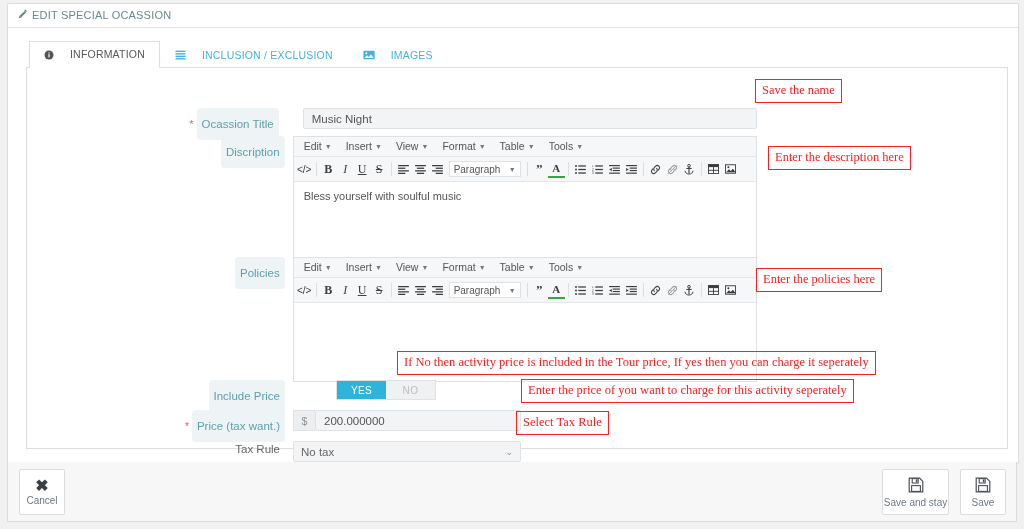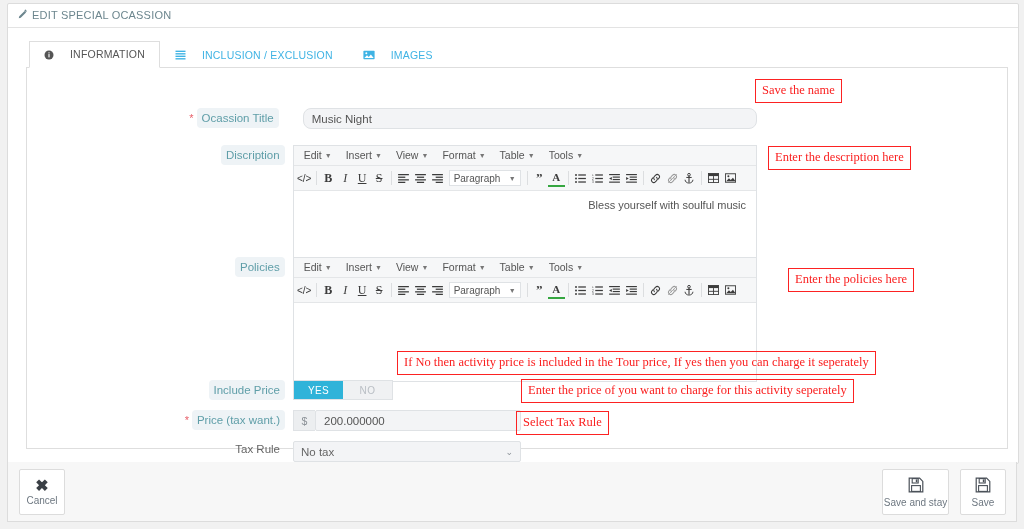--- a/index.html
+++ b/index.html
@@ -110,21 +110,21 @@
   }
   .flabel {
     width: 0;
     text-align: right;
     font-size: 11.5px;
     color: #6f8c96;
     white-space: nowrap;
   }
   .lbl-hl {
     background: #eef3f6;
-    padding: 4px 5px;
+    padding: 10px 5px;
     border-radius: 4px;
     color: #5f9ea8;
     display: inline-block;
   }
   .lbl-plain {
     padding: 2px 5px;
     display: inline-block;
     color: #666;
   }
   .req {
@@ -209,21 +209,20 @@
     box-sizing: border-box;
     margin: 0 3px;
   }
   .tselect .caret { font-size: 7px; color: #777; }
   .ed-area {
     background: #fff;
     font-size: 11px;
     color: #555;
     padding: 8px 10px;
     box-sizing: border-box;
-    text-align: right;
   }
 
   
   .switch {
     display: flex;
     width: 100px;
     height: 20px;
     border-radius: 0;
     overflow: hidden;
     border: 1px solid #dfe2e5;
@@ -369,24 +368,24 @@
         </div>
 
       </div>
 
       <div class="tab-body">
 
         <div class="frow" style="left:0; top:40px; width:730px;">
           <div class="flabel" style="width:258px;">
             <span class="req">*</span><span class="lbl-hl">Ocassion Title</span>
           </div>
-          <div class="txtinput" style="width:465px; margin-left:24px;border-radius:8px;">Music Night</div>
-        </div>
-
-        <div class="frow" style="left:0; top:77px; width:730px;">
+          <div class="txtinput" style="width:465px; margin-left:24px;">Music Night</div>
+        </div>
+
+        <div class="frow" style="left:0; top:68px; width:730px;">
           <div class="flabel" style="width:258px;">
             <span class="lbl-hl">Discription</span>
           </div>
           <div class="editor" style="margin-left:8px;">
             <div class="ed-menubar">
               <div class="ed-menu"><span>Edit</span><span class="caret">▼</span></div>
               <div class="ed-menu"><span>Insert</span><span class="caret">▼</span></div>
               <div class="ed-menu"><span>View</span><span class="caret">▼</span></div>
               <div class="ed-menu"><span>Format</span><span class="caret">▼</span></div>
               <div class="ed-menu"><span>Table</span><span class="caret">▼</span></div>
@@ -640,21 +639,21 @@
                     <rect x="0.5" y="0.5" width="12" height="10" stroke="#3c3c3c" stroke-width="1.1" fill="none"></rect>
                     <circle cx="4" cy="3.4" r="1.2" fill="#3c3c3c"></circle>
                     <path d="M1.4 9.4l3.3-3.5 2.1 2.1 2.6-2.9 3.1 4.3z" fill="#3c3c3c"></path>
                   </svg>
                 </div>
             </div>
             <div class="ed-area" style="height:78px;"></div>
           </div>
         </div>
 
-        <div class="frow" style="left:0; top:312px;">
+        <div class="frow" style="left:0; top:312px;gap:43px;">
           <div class="flabel" style="width:258px;">
             <span class="lbl-hl">Include Price</span>
           </div>
           <div class="switch" style="margin-left:8px;">
             <div class="sw-on">YES</div>
             <div class="sw-off">NO</div>
           </div>
         </div>
 
         <div class="frow" style="left:0; top:342px;">
@@ -676,21 +675,21 @@
             <span class="chev">⌄</span>
           </div>
         </div>
 
       </div>
     </div>
   </div>
 
   <div class="anno" style="left:755px; top:79px;">Save the name</div>
   <div class="anno" style="left:768px; top:146px;">Enter the description here</div>
-  <div class="anno" style="left:788px; top:268px;">Enter the policies here</div>
+  <div class="anno" style="left:756px; top:268px;">Enter the policies here</div>
   <div class="anno" style="left:397px; top:351px;">If No then activity price is included in the Tour price, If yes then you can charge it seperately</div>
   <div class="anno" style="left:521px; top:379px;">Enter the price of you want to charge for this activity seperately</div>
   <div class="anno" style="left:516px; top:411px;">Select Tax Rule</div>
 
   <div class="footer">
     <div class="fbtn" style="left:11px; top:7px; width:46px; height:46px;">
       <span class="cx">✖</span>
       <span>Cancel</span>
     </div>
 

